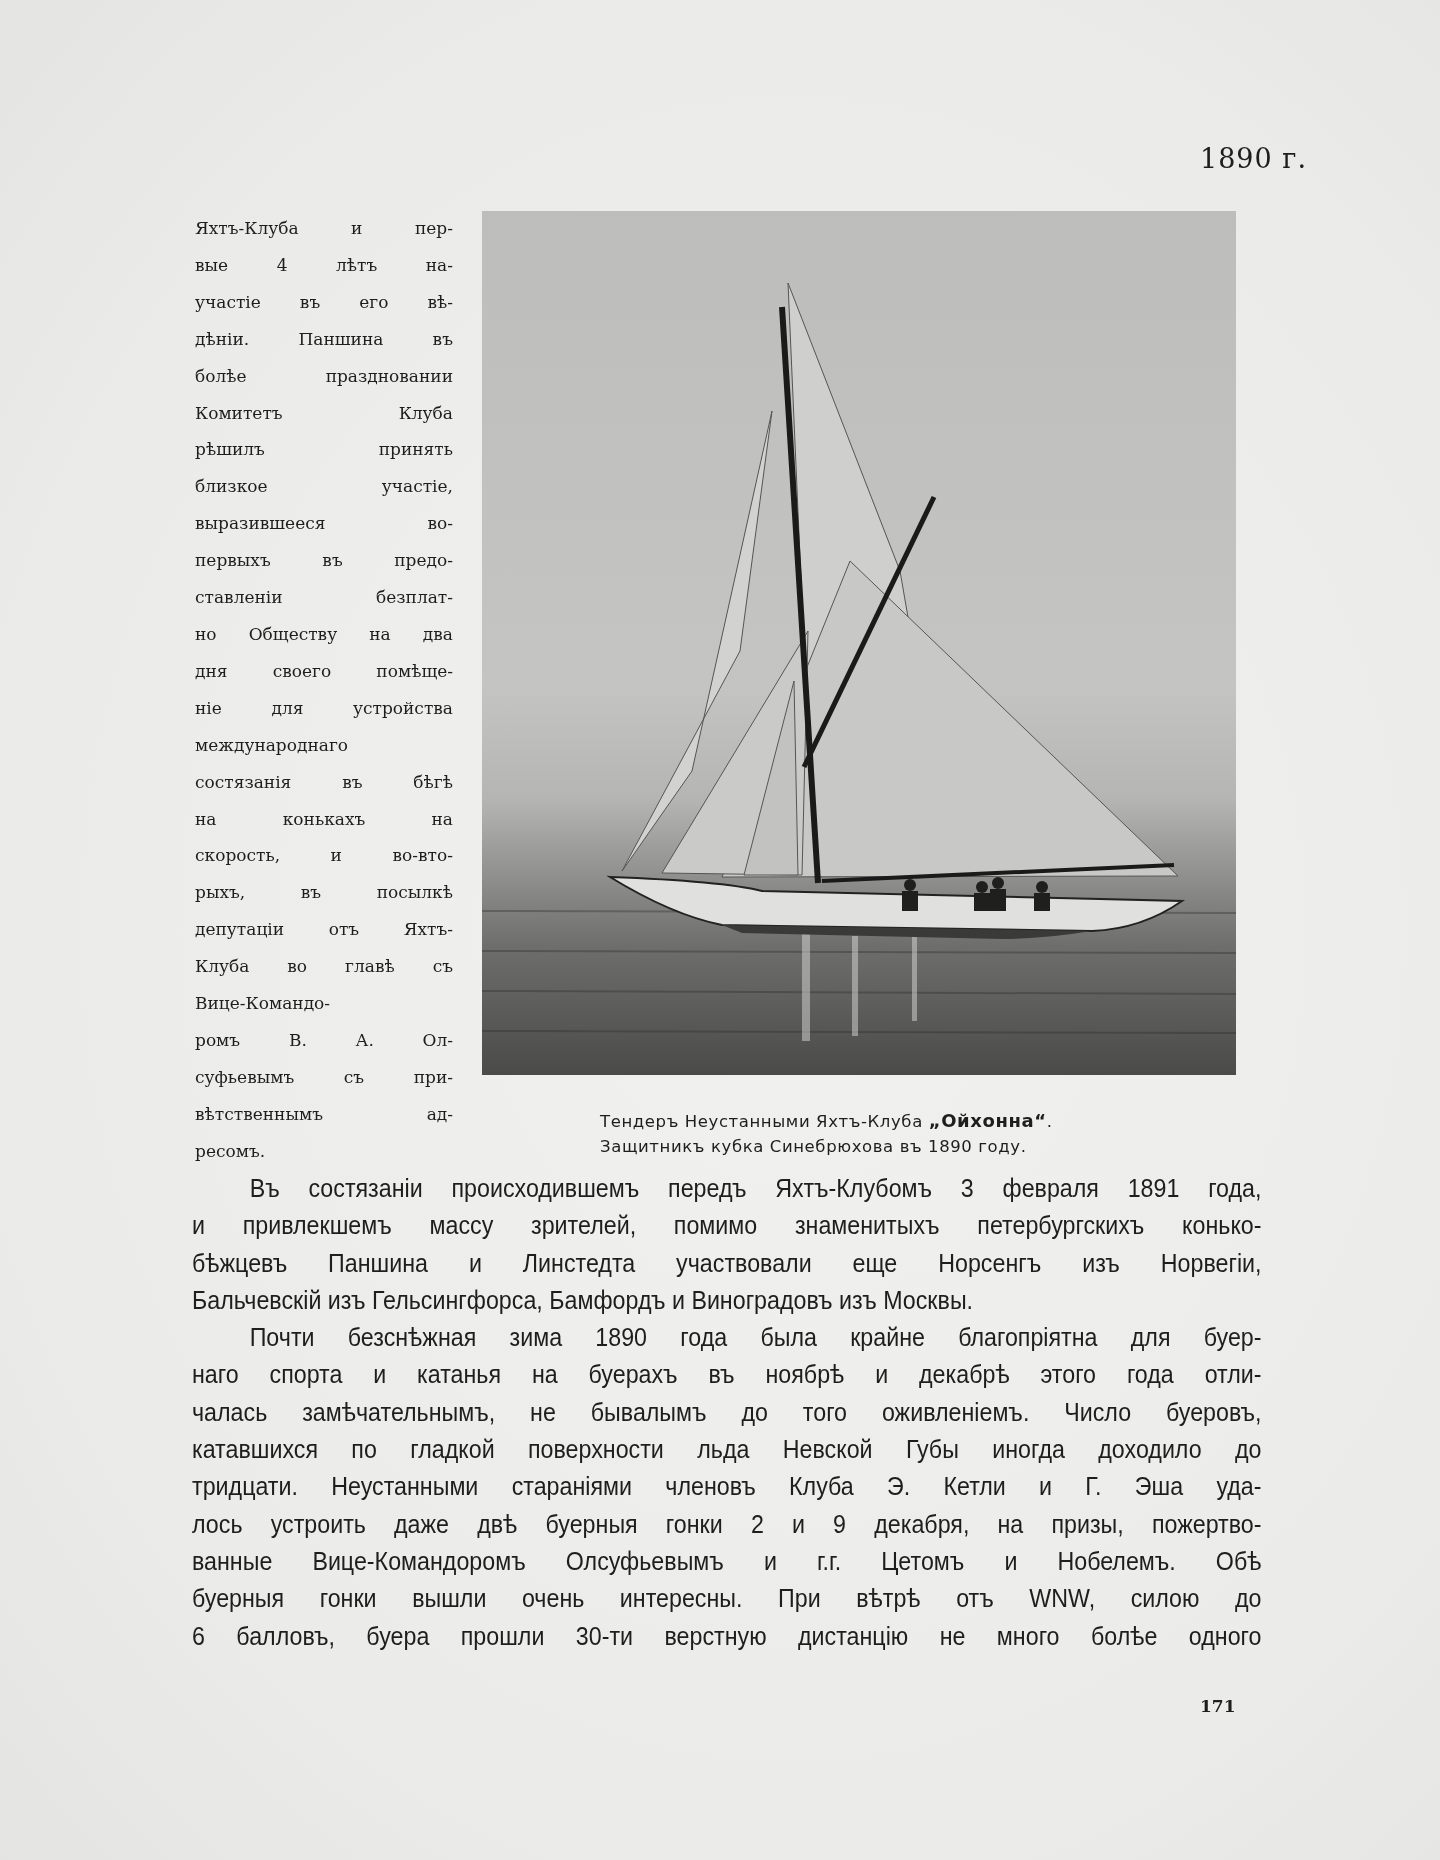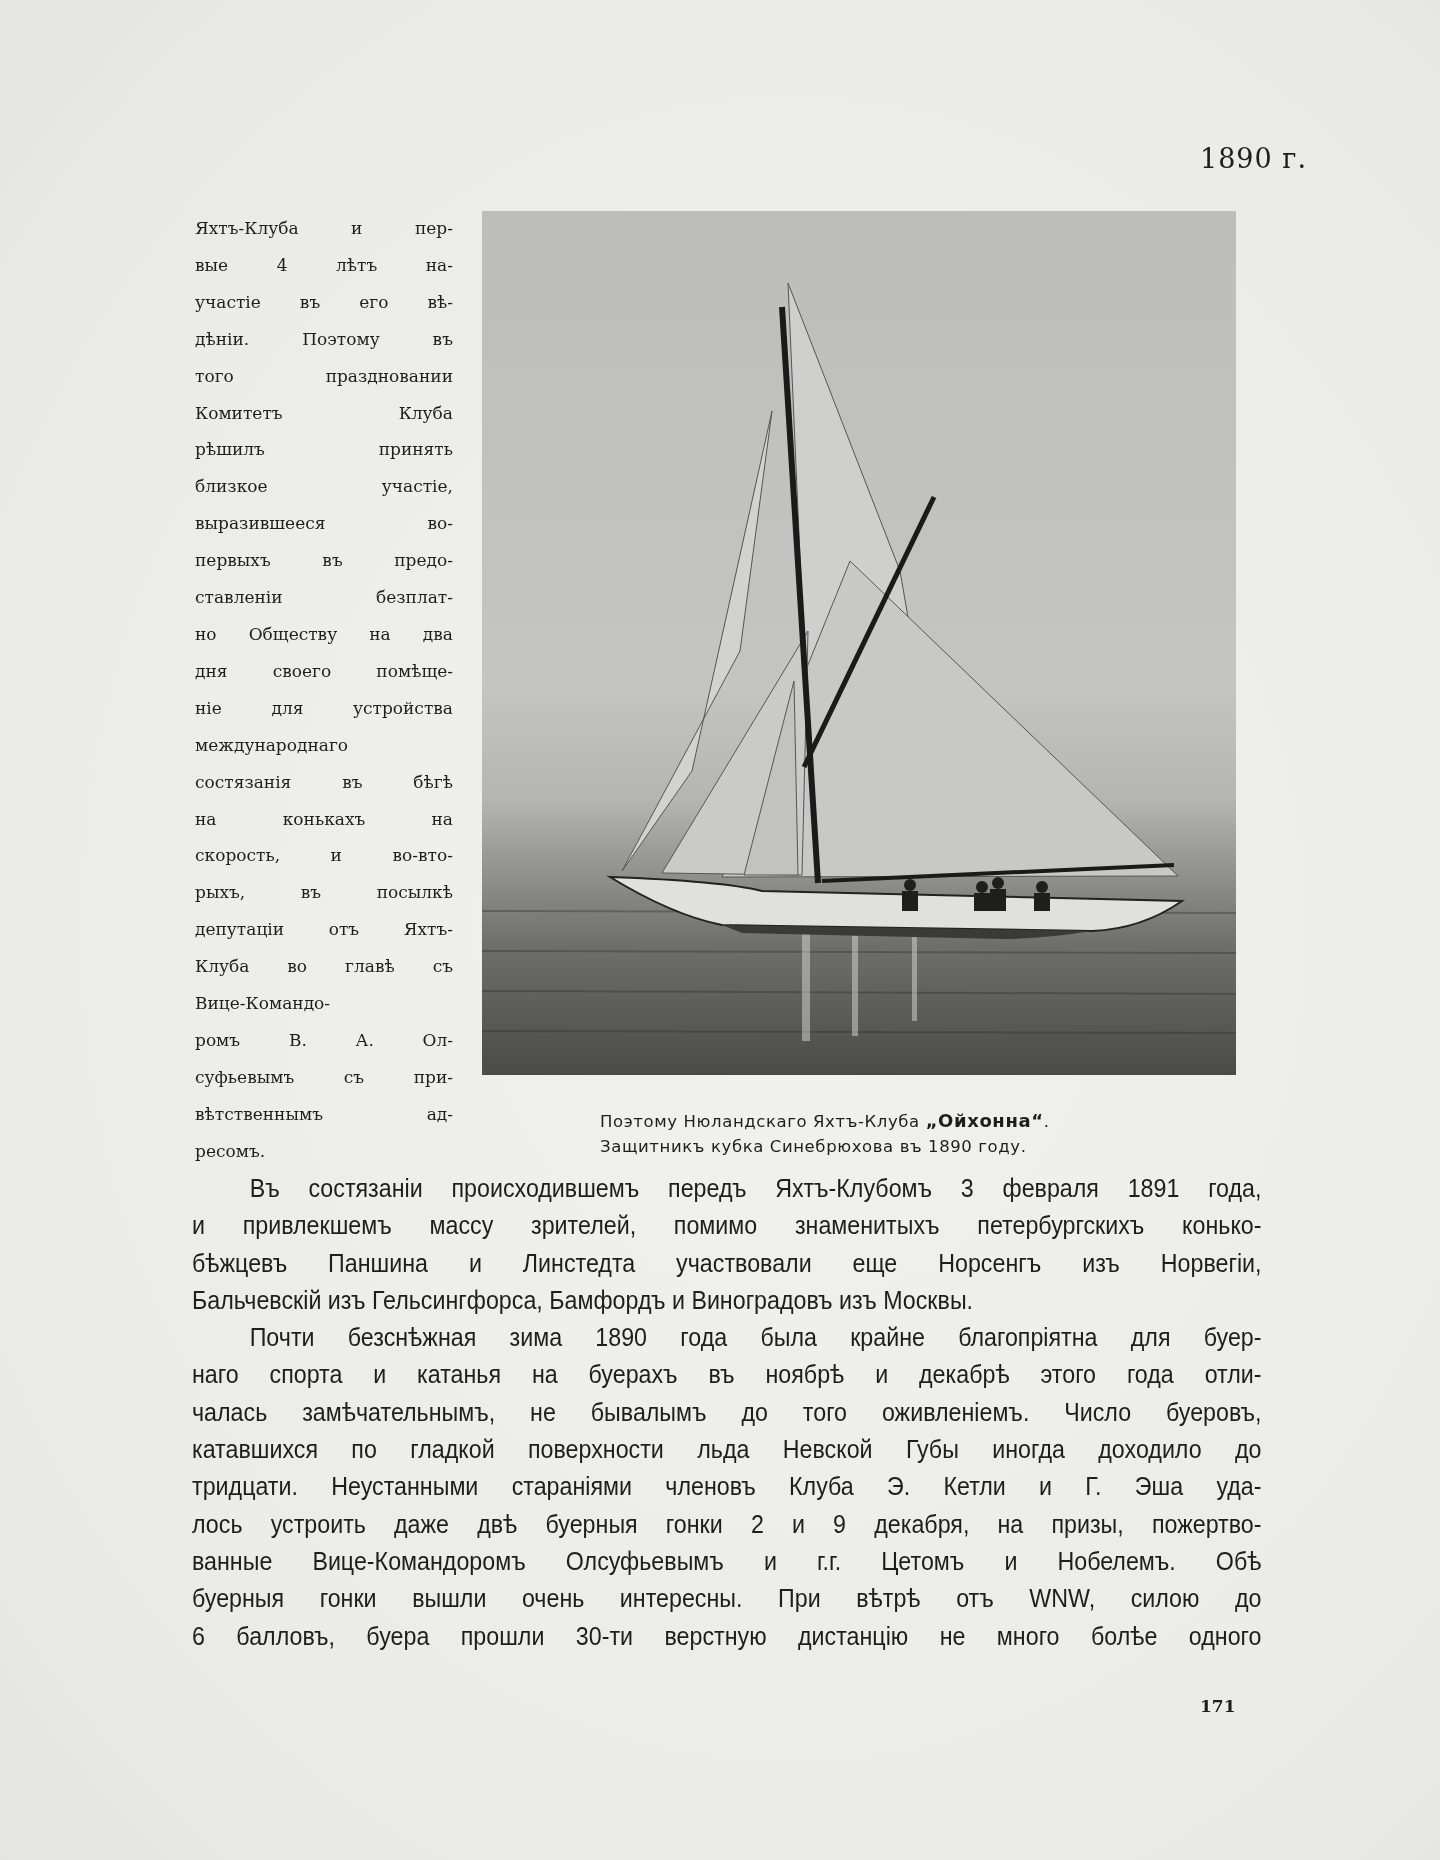--- a/index.html
+++ b/index.html
@@ -28,22 +28,22 @@
 <body>
 
 <div class="page">
 
   <div class="running-head">1890 г.</div>
 
   <div class="left-col">
     <span class="ln">Яхтъ-Клуба и пер-</span>
     <span class="ln">вые 4 лѣтъ на-</span>
     <span class="ln">участie въ его вѣ-</span>
-    <span class="ln">дѣнiи. Поэтому въ</span>
-    <span class="ln">того праздновании</span>
+    <span class="ln">дѣнiи. Паншина въ</span>
+    <span class="ln">болѣе праздновании</span>
     <span class="ln">Комитетъ Клуба</span>
     <span class="ln">рѣшилъ принять</span>
     <span class="ln">близкое участie,</span>
     <span class="ln">выразившееся во-</span>
     <span class="ln">первыхъ въ предо-</span>
     <span class="ln">ставленiи безплат-</span>
     <span class="ln">но Обществу на два</span>
     <span class="ln">дня своего помѣще-</span>
     <span class="ln">нie для устройства</span>
     <span class="ln">международнаго</span>
@@ -95,21 +95,21 @@
           <rect x="492" y="682" width="16" height="18"></rect>
         <circle cx="516" cy="672" r="6"></circle>
           <rect x="508" y="678" width="16" height="22"></rect>
         <circle cx="560" cy="676" r="6"></circle>
           <rect x="552" y="682" width="16" height="18"></rect>
       </g>
     </svg>
   </div>
 
   <div class="caption">
-    <div><span>Поэтому Нюландскаго Яхтъ-Клуба </span><b>„Ойхонна“</b><span>.</span></div>
+    <div><span>Тендеръ Неустанными Яхтъ-Клуба </span><b>„Ойхонна“</b><span>.</span></div>
     <div>Защитникъ кубка Синебрюхова въ 1890 году.</div>
   </div>
 
   <div class="body-text">
     <div>
       <span class="ln indent">Въ состязанiи происходившемъ передъ Яхтъ-Клубомъ 3 февраля 1891 года,</span>
       <span class="ln">и привлекшемъ массу зрителей, помимо знаменитыхъ петербургскихъ конько-</span>
       <span class="ln">бѣжцевъ Паншина и Линстедта участвовали еще Норсенгъ изъ Норвегiи,</span>
       <span class="ln last">Бальчевскiй изъ Гельсингфорса, Бамфордъ и Виноградовъ изъ Москвы.</span>
     </div>

